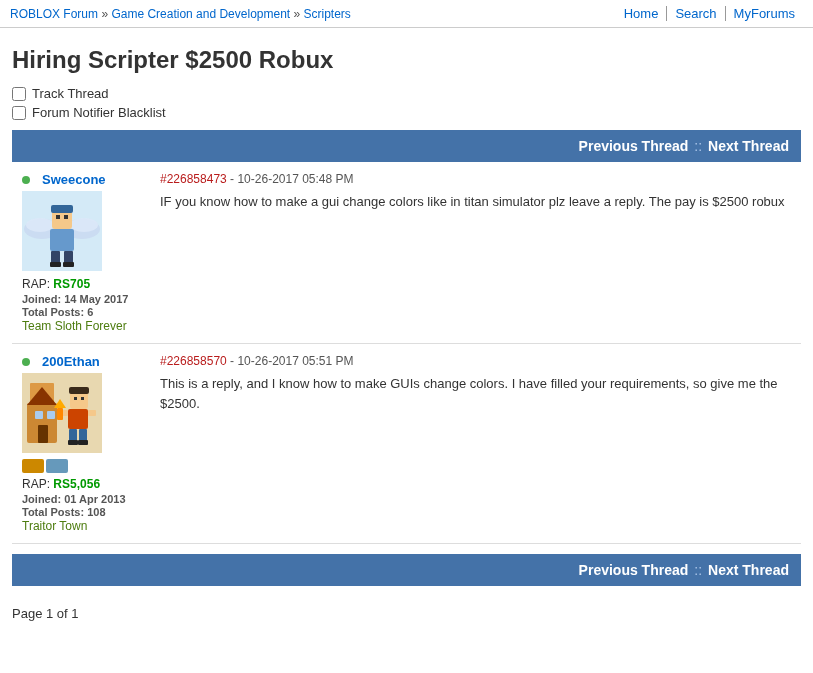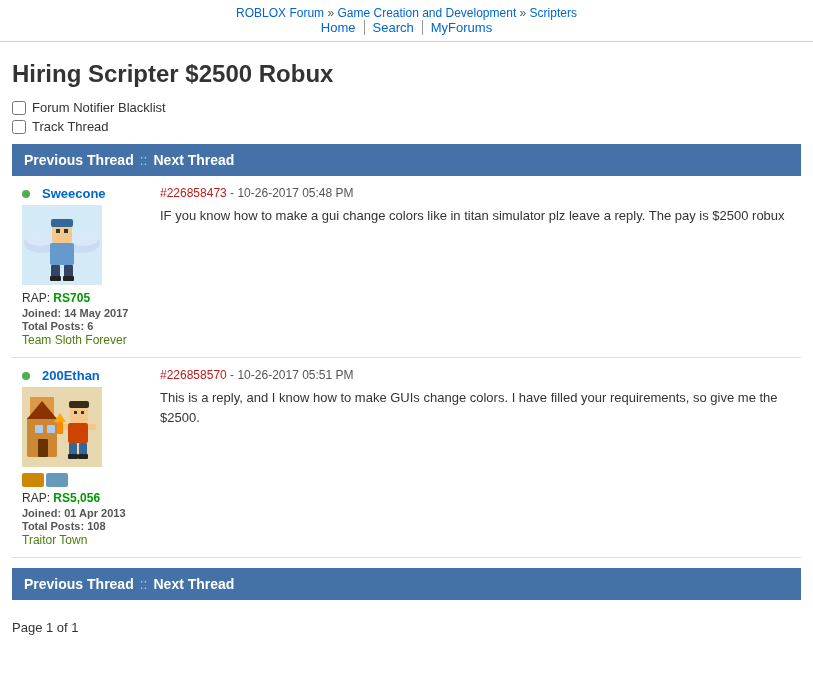--- a/index.html
+++ b/index.html
@@ -6,21 +6,20 @@
     body { font-family: Arial, Helvetica, sans-serif; font-size: 13px; background: #fff; color: #333; }
 
     
     #top-nav {
       background: #fff;
       border-bottom: 1px solid #ccc;
       padding: 6px 10px;
       display: flex;
       justify-content: space-between;
       align-items: center;
-      flex-direction: column;
     }
     #breadcrumb-area { font-size: 12px; color: #555; }
     #breadcrumb-area a { color: #0066cc; text-decoration: none; }
     #nav-links { display: flex; gap: 0; font-size: 13px; align-items: center; }
     .nav-link { color: #0066cc; text-decoration: none; padding: 0 8px; border-right: 1px solid #999; }
     .nav-link:last-child { border-right: none; }
 
     
     #main { padding: 10px 12px; }
 
@@ -40,20 +39,21 @@
       font-size: 13px;
     }
     .checkbox-row input[type="checkbox"] { width: 14px; height: 14px; }
 
     
     .thread-nav-bar {
       background: #4472a8;
       color: #fff;
       padding: 8px 12px;
       display: flex;
+      justify-content: flex-end;
       align-items: center;
       gap: 6px;
       margin-top: 10px;
       font-size: 14px;
       font-weight: bold;
     }
     .thread-nav-bar a { color: #fff; text-decoration: none; }
     .thread-nav-sep { color: #aac4e8; font-weight: normal; }
 
     
@@ -151,25 +151,25 @@
     <a class="nav-link">MyForums</a>
   </div>
 </div>
 
 <div id="main">
 
   <h1 id="page-title-heading">Hiring Scripter $2500 Robux</h1>
 
   <div class="checkbox-row">
     <input type="checkbox" style="">
-    <label>Forum Notifier Blacklist</label>
+    <label>Track Thread</label>
   </div>
   <div class="checkbox-row">
     <input type="checkbox" style="">
-    <label>Track Thread</label>
+    <label>Forum Notifier Blacklist</label>
   </div>
 
   <div class="thread-nav-bar">
     <a>Previous Thread</a>
     <span class="thread-nav-sep">::</span>
     <a>Next Thread</a>
   </div>
 
   <div class="post-row" id="post-0">
     <div class="post-author-col">

